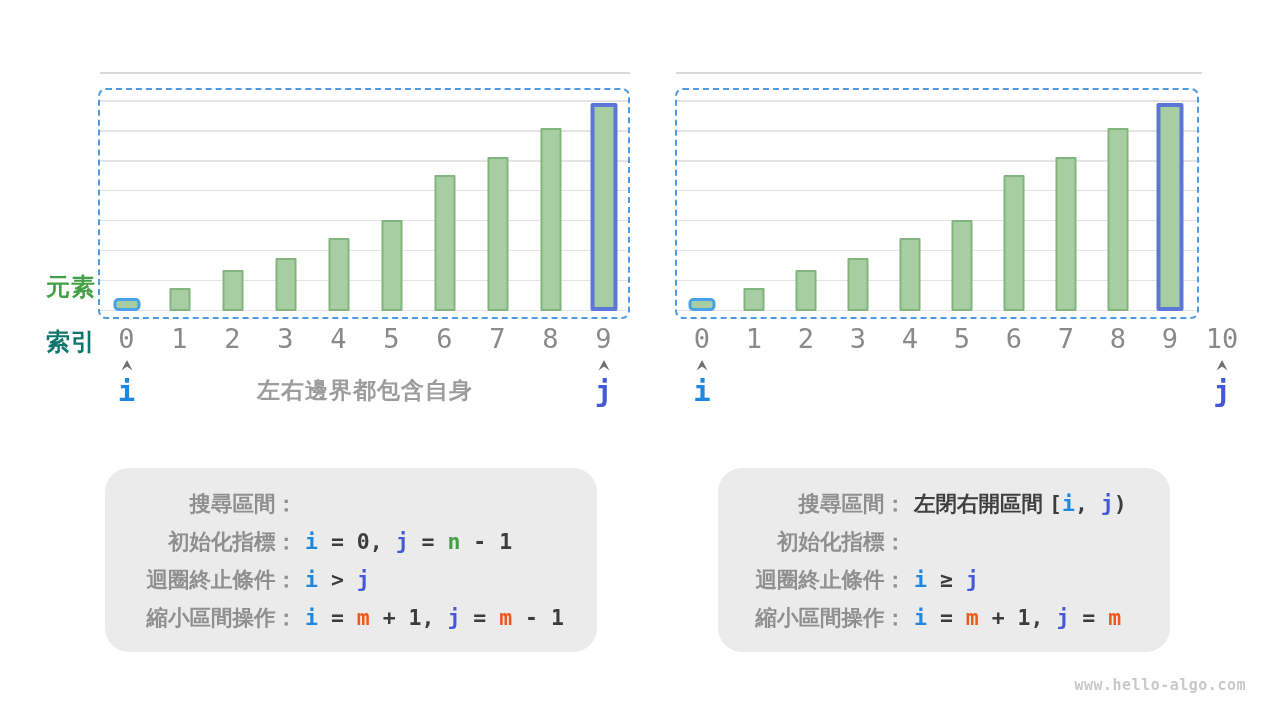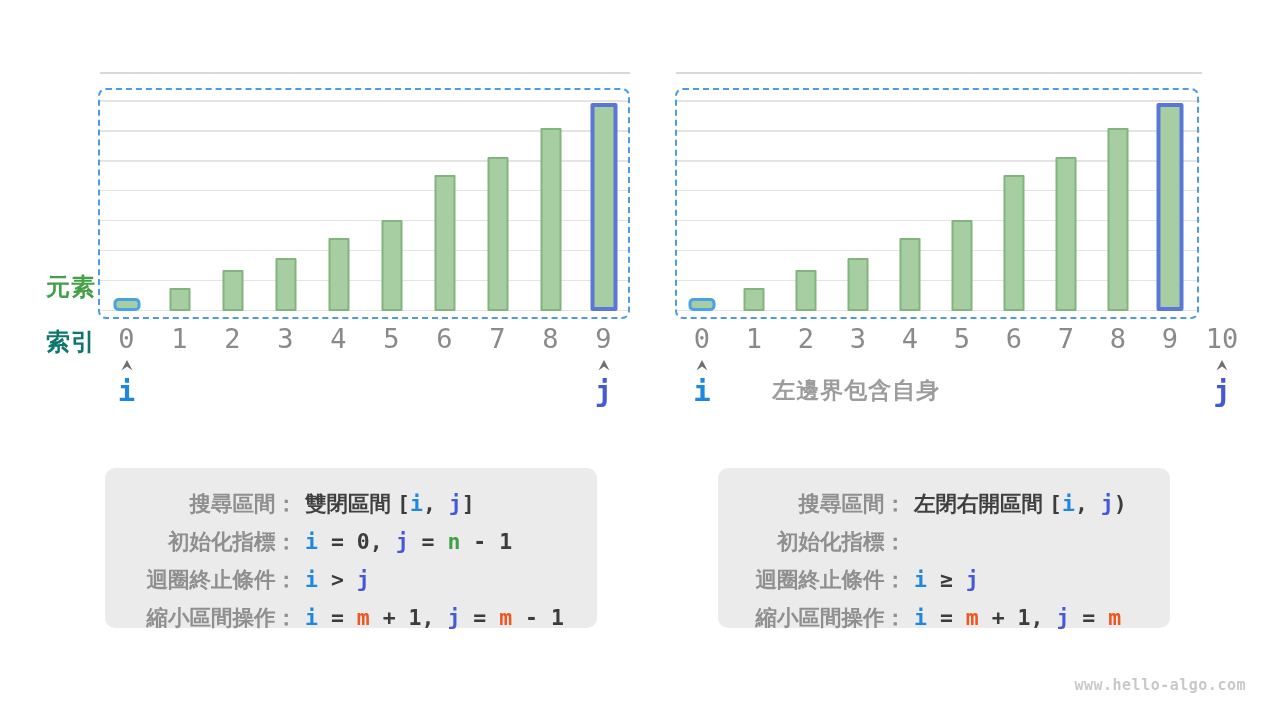--- a/index.html
+++ b/index.html
@@ -46,21 +46,21 @@
   .pointer{
     position:absolute;transform:translateX(-50%);
     font-family:"DejaVu Sans Mono","Liberation Mono",monospace;
     font-size:29px;font-weight:bold;line-height:38px;
   }
   .annotation{
     position:absolute;top:303px;transform:translateX(-50%);
     font-size:23px;font-weight:bold;white-space:nowrap;letter-spacing:1px;
   }
   .infobox{
-    position:absolute;top:468px;height:160px;border-radius:10px;
+    position:absolute;top:468px;height:184px;border-radius:24px;
     box-sizing:border-box;padding-top:17px;
   }
   .ib-row{display:flex;height:38px;line-height:38px;}
   .ib-label{
     text-align:right;font-size:21.5px;font-weight:bold;flex:0 0 auto;white-space:pre;
   }
   .ib-expr{
     margin-left:8px;white-space:pre;
     font-family:"DejaVu Sans Mono","Liberation Mono",monospace;
     font-size:21.5px;font-weight:bold;
@@ -134,20 +134,21 @@
             <path d="M6.5 0 L12 10.5 L6.5 6.6 L1 10.5 Z" fill="#6f6f6f"></path>
           </svg></span>
         <span class="caret" style="left: 503.5px;"><svg width="13" height="12" viewBox="0 0 13 12">
             <path d="M6.5 0 L12 10.5 L6.5 6.6 L1 10.5 Z" fill="#6f6f6f"></path>
           </svg></span>
       </div>
       <div class="pointer-row">
         <span class="pointer" style="left: 26.5px; color: rgb(30, 135, 223);">i</span>
         <span class="pointer" style="left: 503.5px; color: rgb(68, 89, 215);">j</span>
       </div>
+      <div class="annotation" style="left: 50%; color: rgb(156, 156, 156);">左右邊界都包含自身</div>
     </section>
   <section class="chart" style="left: 676px; width: 572px;">
       <div class="plot">
         <div class="topline" style="width: 526px;"></div>
         <div class="grid" style="width: 524px;"></div>
         <div class="slots">
           <div class="slot" style="width: 52px;">
             <div class="bar hl-i" style="height: 13px; background: rgb(167, 206, 163); border-color: rgb(73, 162, 229);"></div>
           </div>
           <div class="slot" style="width: 52px;">
@@ -199,27 +200,25 @@
             <path d="M6.5 0 L12 10.5 L6.5 6.6 L1 10.5 Z" fill="#6f6f6f"></path>
           </svg></span>
         <span class="caret" style="left: 546px;"><svg width="13" height="12" viewBox="0 0 13 12">
             <path d="M6.5 0 L12 10.5 L6.5 6.6 L1 10.5 Z" fill="#6f6f6f"></path>
           </svg></span>
       </div>
       <div class="pointer-row">
         <span class="pointer" style="left: 26px; color: rgb(30, 135, 223);">i</span>
         <span class="pointer" style="left: 546px; color: rgb(68, 89, 215);">j</span>
       </div>
-      <div class="annotation" style="left: 31.5%; color: rgb(156, 156, 156);">左邊界包含自身</div>
     </section>
 
   <div class="infobox" style="left: 105px; width: 492px; background: rgb(235, 235, 235);">
       <div class="ib-row">
         <span class="ib-label" style="width: 192px; color: rgb(143, 143, 143);">搜尋區間：</span>
-        <span class="ib-expr"><span class="tok-cjk" style="color: rgb(63, 63, 63);">雙閉區間 </span><span style="color: rgb(60, 60, 60);">[</span><span style="color: rgb(30, 135, 223);">i</span><span style="color: rgb(60, 60, 60);">, </span><span style="color: rgb(68, 89, 215);">j</span><span style="color: rgb(60, 60, 60);">]</span></span>
       </div>
       <div class="ib-row">
         <span class="ib-label" style="width: 192px; color: rgb(143, 143, 143);">初始化指標：</span>
         <span class="ib-expr"><span style="color: rgb(30, 135, 223);">i</span><span style="color: rgb(60, 60, 60);"> = 0, </span><span style="color: rgb(68, 89, 215);">j</span><span style="color: rgb(60, 60, 60);"> = </span><span style="color: rgb(67, 160, 71);">n</span><span style="color: rgb(60, 60, 60);"> - 1</span></span>
       </div>
       <div class="ib-row">
         <span class="ib-label" style="width: 192px; color: rgb(143, 143, 143);">迴圈終止條件：</span>
         <span class="ib-expr"><span style="color: rgb(30, 135, 223);">i</span><span style="color: rgb(60, 60, 60);"> &gt; </span><span style="color: rgb(68, 89, 215);">j</span></span>
       </div>
       <div class="ib-row">

